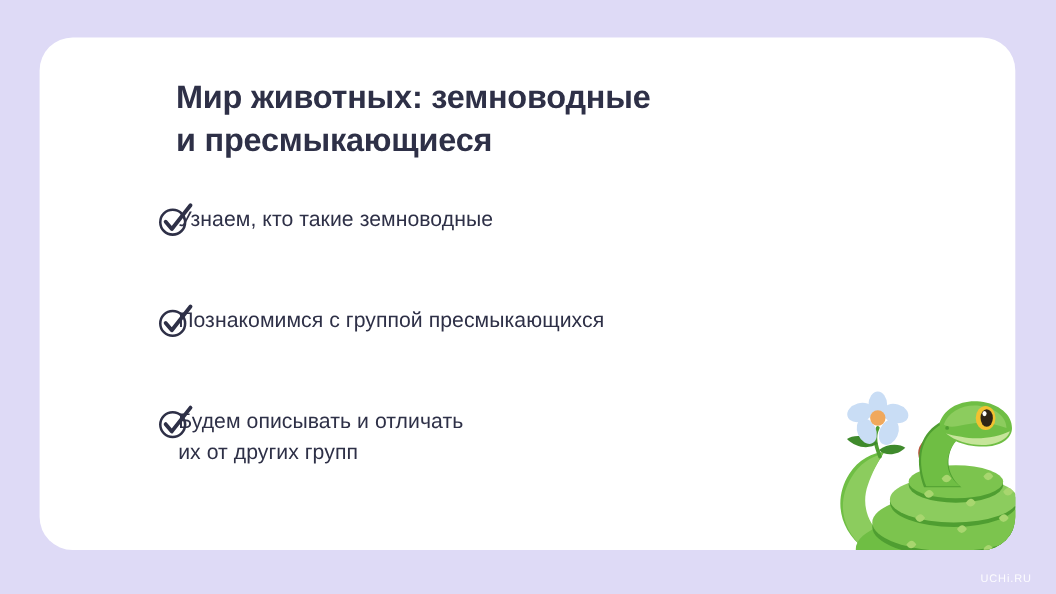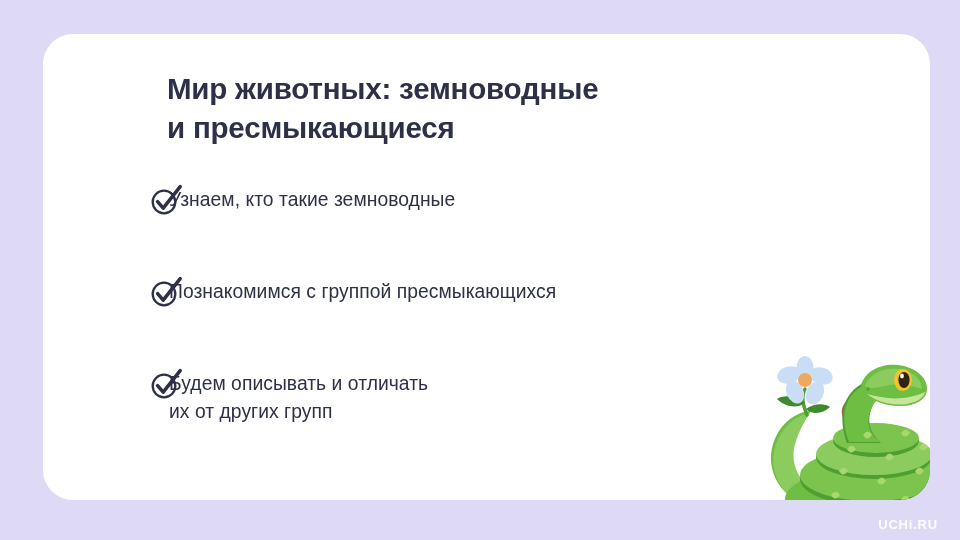--- a/index.html
+++ b/index.html
@@ -23,21 +23,20 @@
   }
   .card {
     position: absolute;
     left: 36px;
     top: 34px;
     width: 887px;
     height: 466px;
     background: #ffffff;
     border-radius: 30px;
     overflow: hidden;
-    margin-left: 7px;
   }
   .title {
     position: absolute;
     left: 124px;
     top: 36px;
     width: 640px;
     font-size: 29.5px;
     font-weight: bold;
     line-height: 1.32;
     letter-spacing: -0.2px;
@@ -83,22 +82,22 @@
   }
   .snake-wrap svg {
     display: block;
     width: 240px;
     height: 200px;
   }
   .watermark {
     position: absolute;
     right: 22px;
     bottom: 8px;
-    font-size: 13px;
-    font-weight: bold;
+    font-size: 10px;
+    font-weight: normal;
     letter-spacing: 0.8px;
     color: #ffffff;
     opacity: 0.92;
     user-select: none;
   }
 </style>
 </head>
 <body>
 
 <div class="slide">

